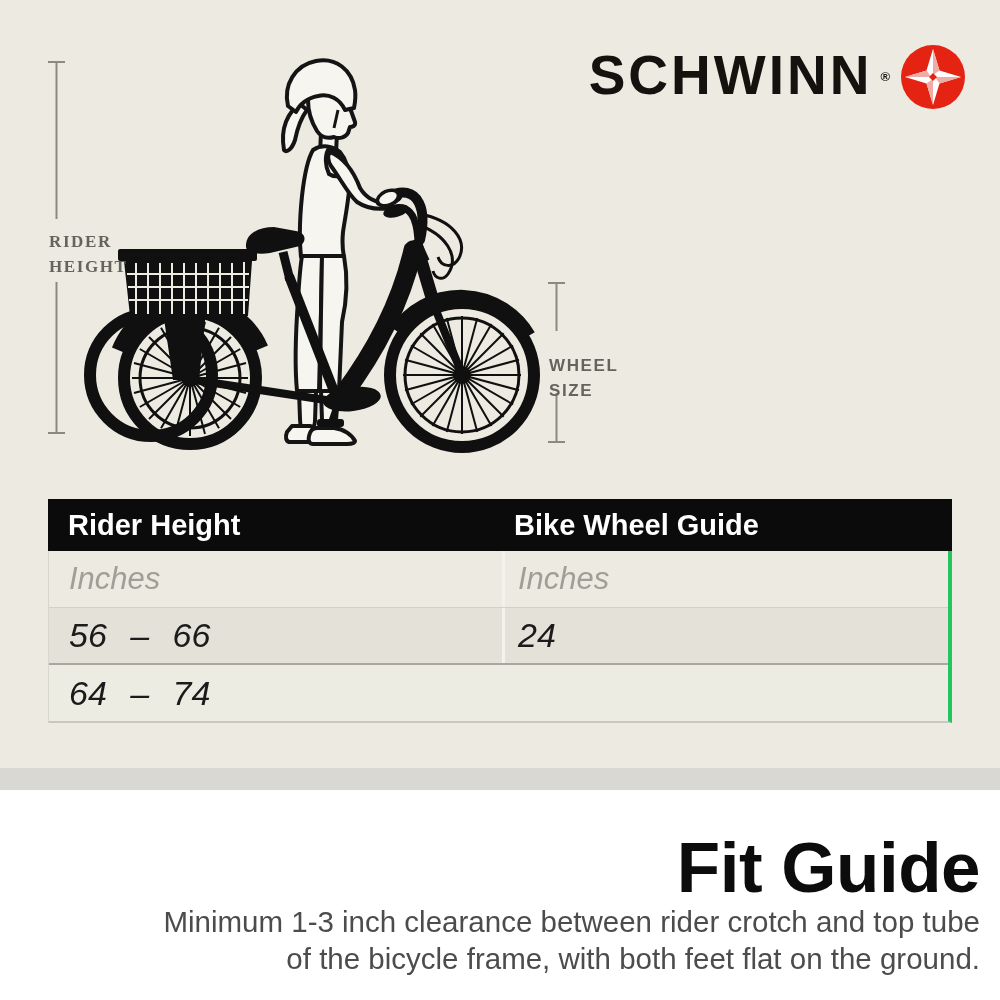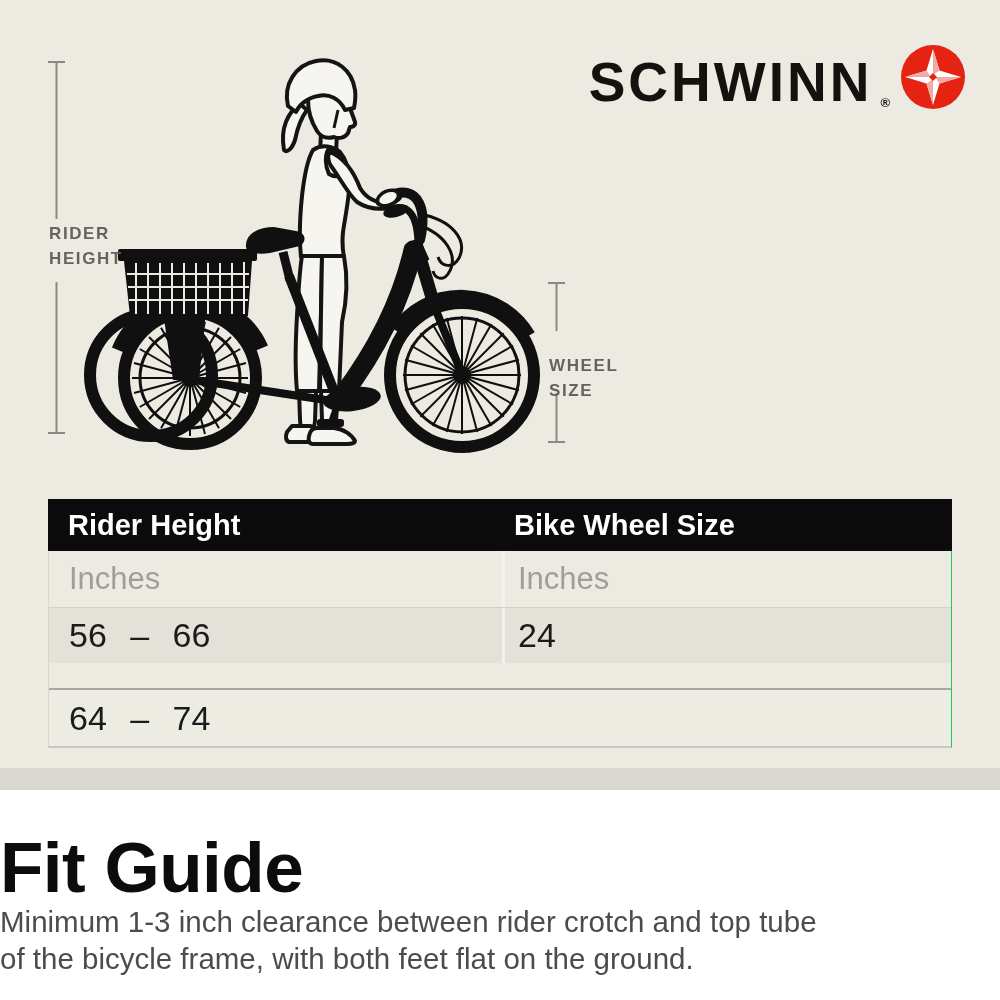--- a/index.html
+++ b/index.html
@@ -9,47 +9,47 @@
     position:relative; width:1000px; height:768px;
     background:#edebe1; overflow:hidden;
   }
   .illu { position:absolute; left:0; top:0; pointer-events:none; }
 
   .measure-label {
     position:absolute; white-space:pre-line;
     font-size:17px; font-weight:700; letter-spacing:1.6px;
     line-height:1.45; color:#64635d;
   }
-  .label-rider { left:49px; top:222px; }
+  .label-rider { left:49px; top:230px;font-family:Liberation Serif, serif; }
   .label-wheel { left:549px; top:354px; }
 
-  .logo { position:absolute; top:40px; right:34px; display:flex; align-items:flex-end; gap:10px;margin-left:28px; }
+  .logo { position:absolute; top:40px; right:34px; display:flex; align-items:center; gap:10px;margin-left:28px; }
   .wordmark { font-size:55px; font-weight:bold; letter-spacing:3px; line-height:1; color:#13120e; }
   .regmark { font-size:13px; font-weight:bold; color:#13120e; margin-top:3px; margin-left:-2px; }
   .star-badge { margin-top:4px; }
 
   .fit-table { position:absolute; left:48px; top:499px; width:904px; }
   .t-head {
     display:flex; background:#0b0b0b; color:#fff; height:52px;
     font-weight:bold; font-size:29px; align-items:stretch;
   }
-  .t-body { border-left:1px solid #d8d6ce; border-right:1px solid #22c55e; border-bottom:2px solid #c9c7bf; }
+  .t-body { border-left:1px solid #d8d6ce; border-right:4px solid #22c55e; border-bottom:2px solid #c9c7bf;font-style:italic; }
   .t-row { display:flex; align-items:stretch; font-size:34px; color:#1b1b1b; }
   .cell { display:flex; align-items:center; }
   .col1 { width:453px; padding-left:20px; }
   .col2 { flex:1; padding-left:13px; }
   .t-body .col2 { border-left:3px solid #f4f2ea; }
   .t-row .col1 { word-spacing:14px; }
   .row-units { height:56px; color:#a09e96; font-size:31px; background:#edebe1; }
   .row-a { height:56px; background:#e3e1d8; border-top:1px solid #d2d0c7; }
-  .row-b { height:58px; background:#edece2; border-top:2px solid #a9a79f;margin-top:25px; }
+  .row-b { height:58px; background:#edece2; border-top:2px solid #a9a79f; }
 
   .strip { width:1000px; height:22px; background:#d9d8d3; }
 
-  .fit-guide { width:980px; height:210px; background:#ffffff; text-align:left;border-radius:18px; }
+  .fit-guide { width:980px; height:210px; background:#ffffff; text-align:right;border-radius:18px; }
   .fit-title {
     padding-top:42px; font-size:71px; font-weight:800; letter-spacing:-0.5px;
     color:#0c0c0c; line-height:1;
   }
   .fit-desc {
     margin-top:1px; font-size:29.5px; line-height:1.24; color:#4c4c4e;
     white-space:pre-line;
   }
 </style>
 </head>
@@ -152,21 +152,21 @@
       <polygon points="28,0 6.5,6.5 2,0" fill="#efaba5"></polygon>
       <polygon points="0,28 -6.5,6.5 0,2" fill="#efaba5"></polygon>
       <polygon points="-28,0 -6.5,-6.5 -2,0" fill="#efaba5"></polygon>
       <polygon points="0,-4 4,0 0,4 -4,0" fill="#e42313"></polygon>
     </svg>
   </div>
 
   <div class="fit-table">
     <div class="t-head">
       <div class="cell col1">Rider Height</div>
-      <div class="cell col2">Bike Wheel Size</div>
+      <div class="cell col2">Bike Wheel Guide</div>
     </div>
     <div class="t-body">
       <div class="t-row row-units">
         <div class="cell col1">Inches</div>
         <div class="cell col2">Inches</div>
       </div>
       <div class="t-row row-a">
         <div class="cell col1">56 – 66</div>
         <div class="cell col2">24</div>
       </div>

